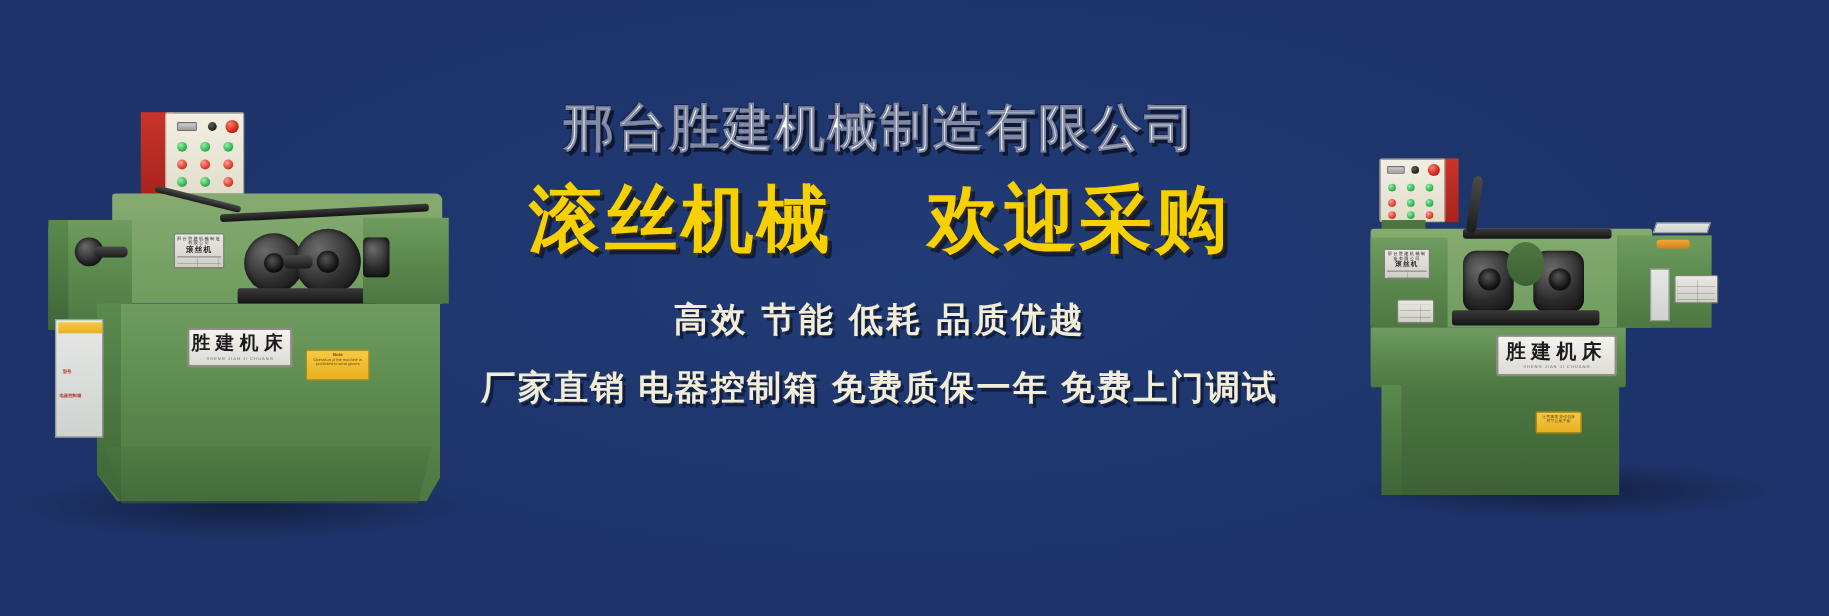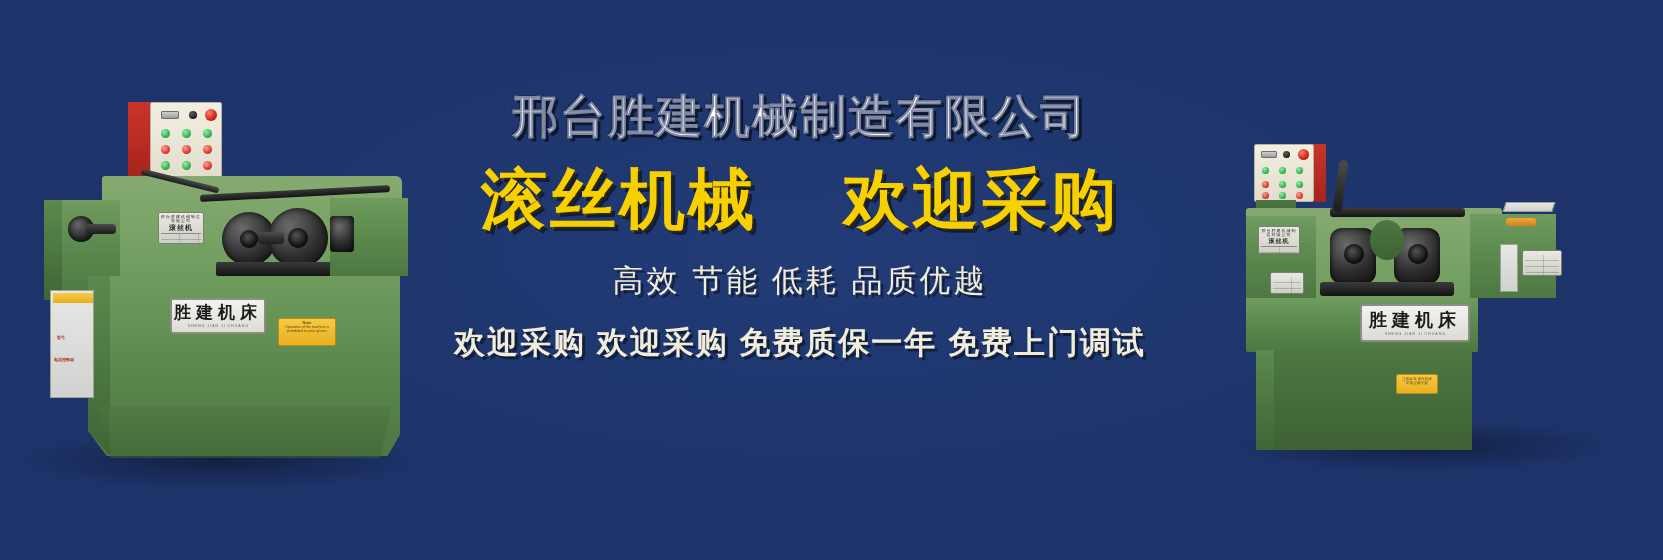--- a/index.html
+++ b/index.html
@@ -54,23 +54,23 @@
     font-size:66px;
     font-weight:bold;
     color:#f7d000;
     letter-spacing:3px;
     line-height:1;
     text-shadow:
       4px 4px 0 rgba(0,0,0,.5),
       2px 2px 0 rgba(120,90,0,.55);
   }
   .sub1{
-    margin-top:28px;
+    margin-top:38px;
     font-size:31px;
-    font-weight:normal;
+    font-weight:bold;
     color:#f2edd8;
     letter-spacing:3px;
     white-space:nowrap;
     text-shadow:3px 3px 0 rgba(0,0,0,.45);
   }
   .sub2{
     margin-top:20px;
     font-size:31px;
     font-weight:bold;
     color:#f2edd8;
@@ -273,21 +273,21 @@
 
   <div class="text-col">
     <div class="company">邢台胜建机械制造有限公司</div>
 
     <div class="headline">
       <span>滚丝机械</span>
       <span>欢迎采购</span>
     </div>
 
     <div class="sub1">高效  节能  低耗  品质优越</div>
-    <div class="sub2">欢迎采购  欢迎采购  免费质保一年  免费上门调试</div>
+    <div class="sub2">厂家直销  电器控制箱  免费质保一年  免费上门调试</div>
   </div>
 
   <div class="shadow-ellipse" style="left:1230px; top:420px; width:380px; height:52px;"></div>
 
   <div class="machine" style="left:1170px; top:110px; width:400px; height:340px;">
 
     <div class="panel-red" style="left:140px; top:34px; width:16px; height:58px;"></div>
     <div class="panel" style="left:84px; top:34px; width:60px; height:58px;">
       <div class="meter" style="left:6px; top:6px; width:16px; height:7px;"></div>
       <div class="btn k" style="left:28px; top:6px; width:7px; height:7px;"></div>

